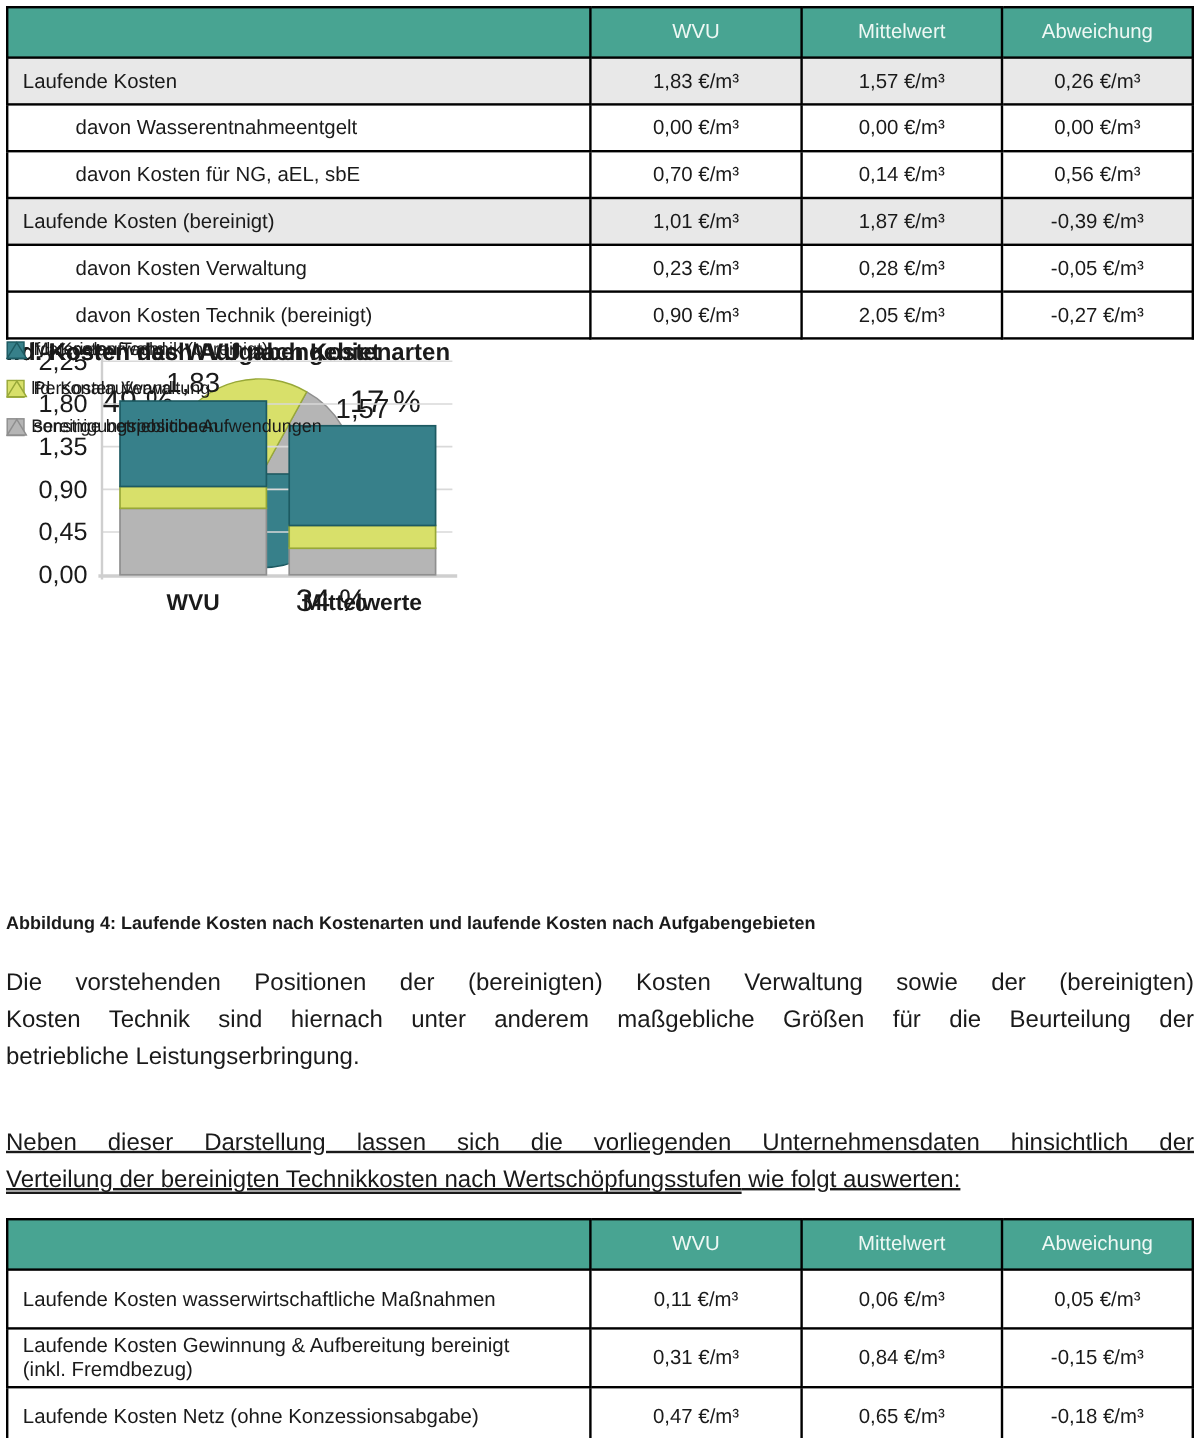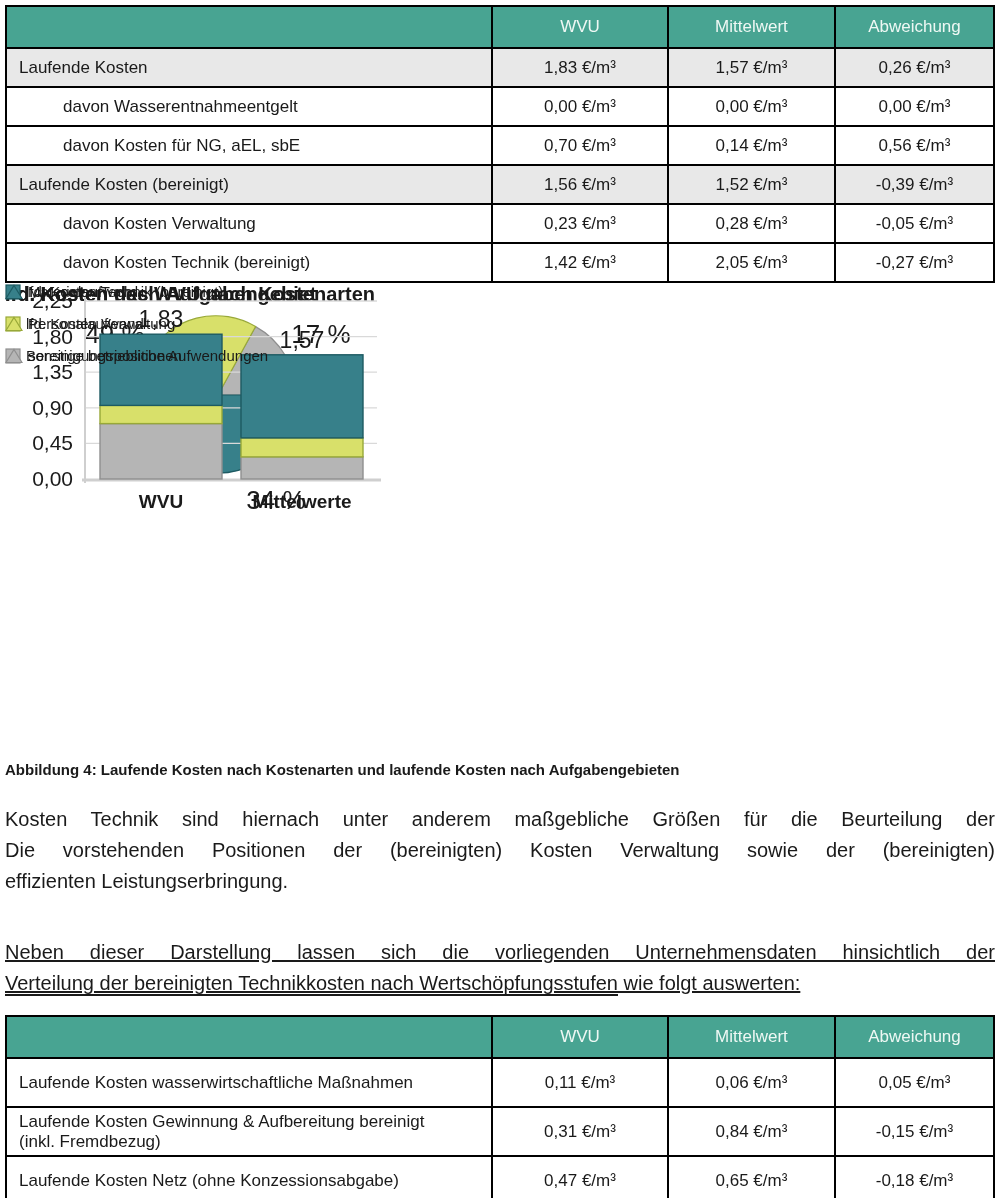--- a/index.html
+++ b/index.html
@@ -73,33 +73,33 @@
           <td class="value">0,00 €/m³</td>
         </tr>
         <tr>
           <td class="label indent">davon Kosten für NG, aEL, sbE</td>
           <td class="value">0,70 €/m³</td>
           <td class="value">0,14 €/m³</td>
           <td class="value">0,56 €/m³</td>
         </tr>
         <tr class="shaded">
           <td class="label">Laufende Kosten (bereinigt)</td>
-          <td class="value">1,56 €/m³</td>
-          <td class="value">1,52 €/m³</td>
+          <td class="value">1,01 €/m³</td>
+          <td class="value">1,87 €/m³</td>
           <td class="value">-0,39 €/m³</td>
         </tr>
         <tr>
           <td class="label indent">davon Kosten Verwaltung</td>
           <td class="value">0,23 €/m³</td>
           <td class="value">0,28 €/m³</td>
           <td class="value">-0,05 €/m³</td>
         </tr>
         <tr>
           <td class="label indent">davon Kosten Technik (bereinigt)</td>
-          <td class="value">1,42 €/m³</td>
+          <td class="value">0,90 €/m³</td>
           <td class="value">2,05 €/m³</td>
           <td class="value">-0,27 €/m³</td>
         </tr>
       </tbody>
     </table>
 
   <div class="figure">
     <h2 class="chart-title" id="title-left">lfd. Kosten des WVU nach Kostenarten</h2>
     <h2 class="chart-title" id="title-right">lfd. Kosten nach Aufgabengebiet</h2>
     <svg id="pie-svg" width="420" height="250" viewBox="0 0 420 250">
@@ -185,23 +185,23 @@
             </svg>
           </span>
           <span>sonstige betriebliche Aufwendungen</span>
         </div>
       </div>
   </div>
 
   <p class="caption">Abbildung 4: Laufende Kosten nach Kostenarten und laufende Kosten nach Aufgabengebieten</p>
 
   <div class="body-text" id="para1">
+    <div class="jline">Die vorstehenden Positionen der (bereinigten) Kosten Verwaltung sowie der (bereinigten)</div>
     <div class="jline">Kosten Technik sind hiernach unter anderem maßgebliche Größen für die Beurteilung der</div>
-    <div class="jline">Die vorstehenden Positionen der (bereinigten) Kosten Verwaltung sowie der (bereinigten)</div>
-    <div>effizienten Leistungserbringung.</div>
+    <div>betriebliche Leistungserbringung.</div>
   </div>
 
   <div class="body-text" id="para2">
     <div class="jline">Neben dieser Darstellung lassen sich die vorliegenden Unternehmensdaten hinsichtlich der</div>
     <div><span class="ul">Verteilung der bereinigten Technikkosten nach Wertschöpfungsstufen</span><span> wie folgt auswerten:</span></div>
   </div>
 
   <div id="table2-wrap">
     <table class="kv tbl-bottom" id="table2">
         <colgroup>

